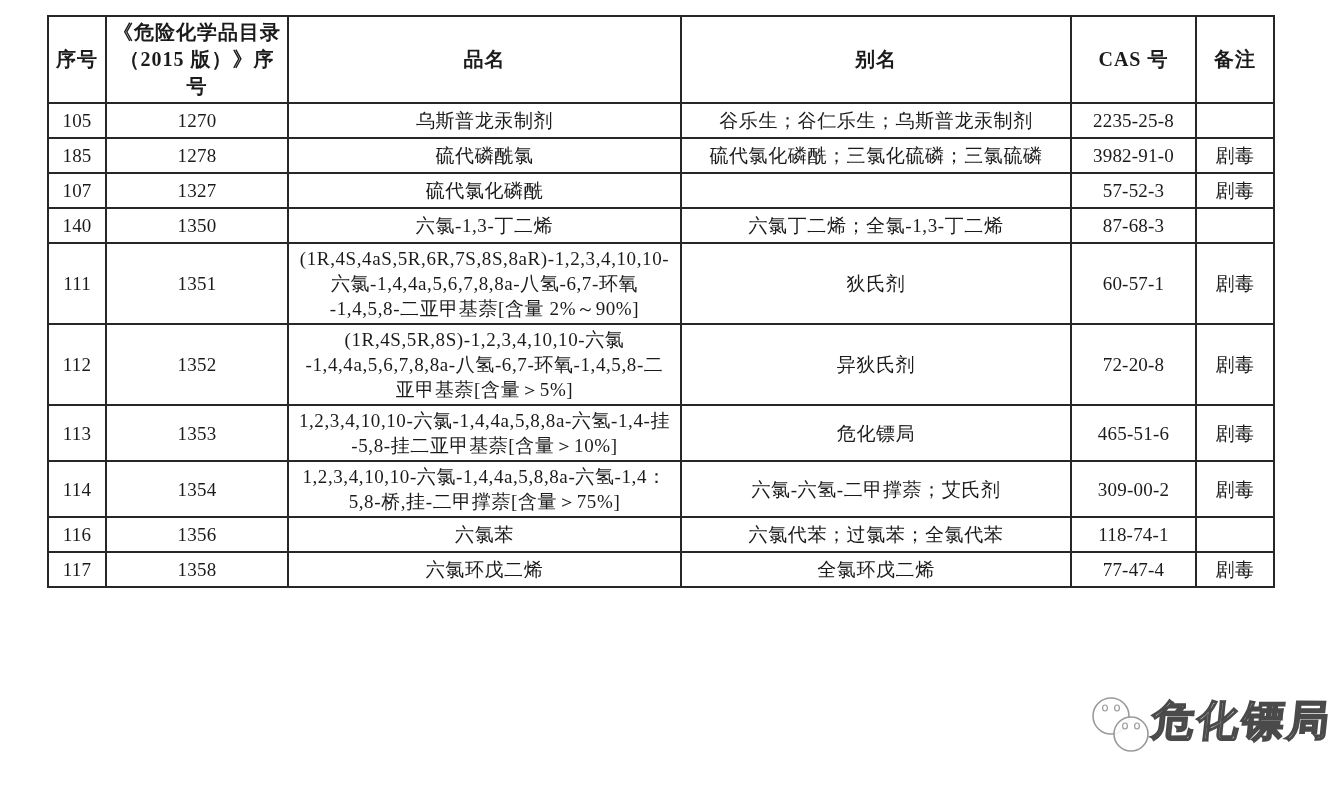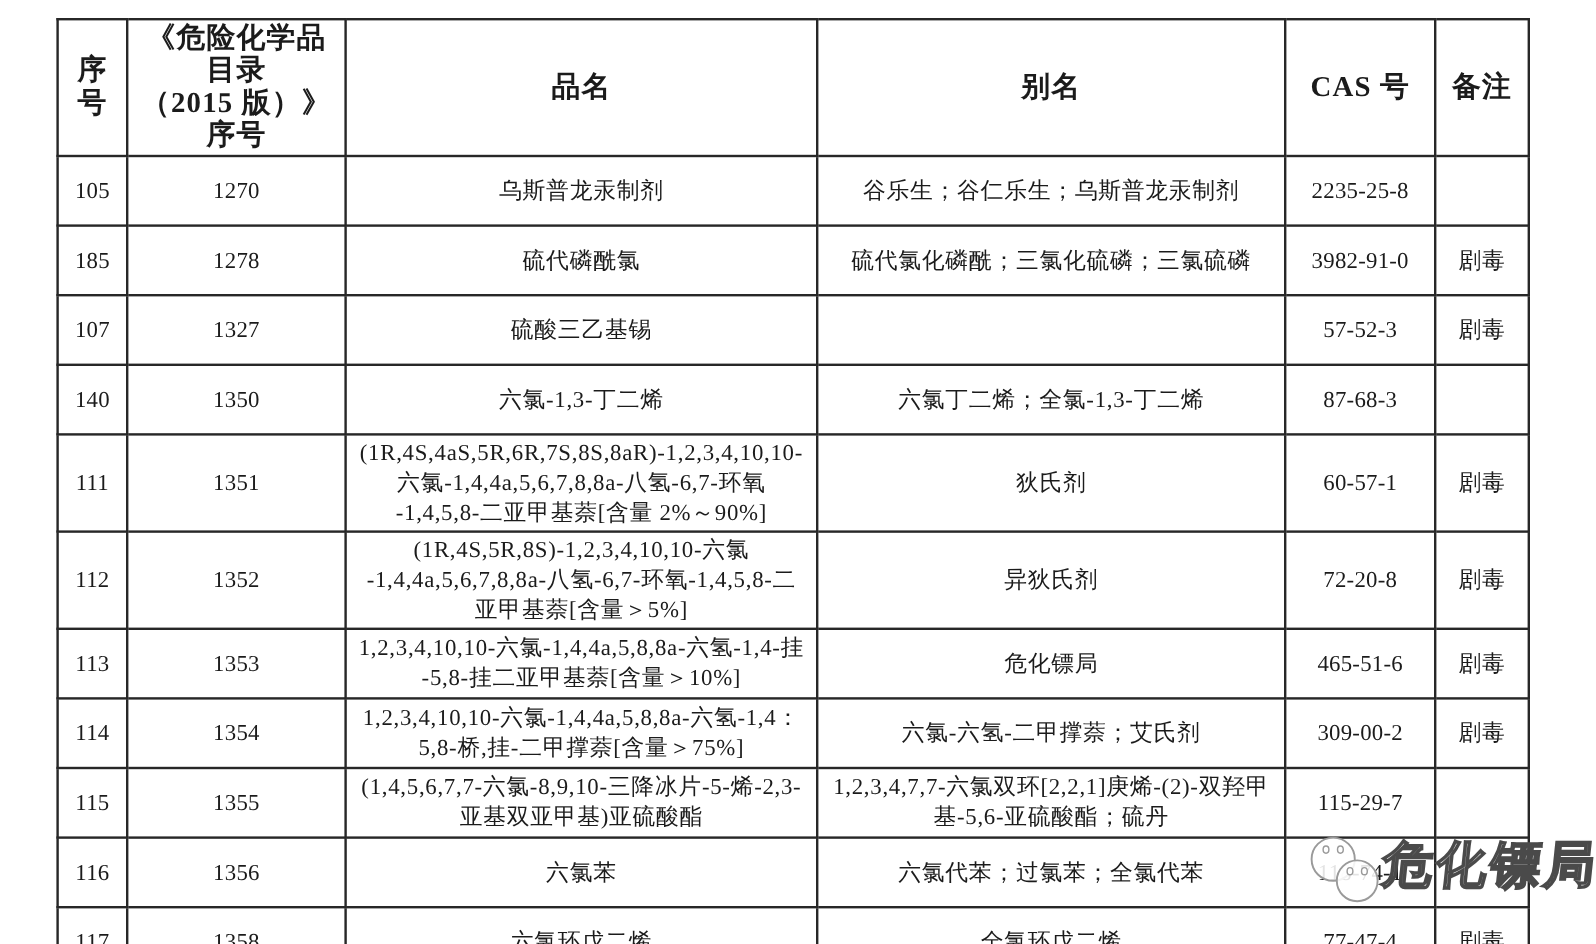--- a/index.html
+++ b/index.html
@@ -23,23 +23,23 @@
   col.c-remark{width:78px;}
 
   th,td{
     border:2px solid #272727;
     text-align:center;vertical-align:middle;
     padding:2px 4px;
     white-space:pre-line;
     overflow:hidden;
   }
   thead tr{height:72px;}
-  tbody tr{height:58px;}
+  tbody tr{height:35px;}
   th{
-    font-size:24px;font-weight:bold;line-height:27px;
+    font-size:20px;font-weight:bold;line-height:27px;
     letter-spacing:1px;
   }
   td{
     font-size:19px;line-height:25px;letter-spacing:0.6px;
   }
   td.num{letter-spacing:0.2px;}
 
   
   .watermark{
     position:absolute;left:1080px;top:683px;width:250px;height:84px;
@@ -98,21 +98,21 @@
     <td class="num">1278</td>
     <td>硫代磷酰氯</td>
     <td>硫代氯化磷酰；三氯化硫磷；三氯硫磷</td>
     <td class="num">3982-91-0</td>
     <td>剧毒</td>
   </tr>
 
   <tr>
     <td class="num">107</td>
     <td class="num">1327</td>
-    <td>硫酸三乙基锡</td>
+    <td>硫代氯化磷酰</td>
     <td></td>
     <td class="num">57-52-3</td>
     <td>剧毒</td>
   </tr>
 
 
 
   <tr>
     <td class="num">140</td>
     <td class="num">1350</td>
@@ -157,30 +157,20 @@
   <tr>
     <td class="num">114</td>
     <td class="num">1354</td>
     <td>1,2,3,4,10,10-六氯-1,4,4a,5,8,8a-六氢-1,4：
 5,8-桥,挂-二甲撑萘[含量＞75%]</td>
     <td>六氯-六氢-二甲撑萘；艾氏剂</td>
     <td class="num">309-00-2</td>
     <td>剧毒</td>
   </tr>
 
-  <tr>
-    <td class="num">115</td>
-    <td class="num">1355</td>
-    <td>(1,4,5,6,7,7-六氯-8,9,10-三降冰片-5-烯-2,3-
-亚基双亚甲基)亚硫酸酯</td>
-    <td>1,2,3,4,7,7-六氯双环[2,2,1]庚烯-(2)-双羟甲
-基-5,6-亚硫酸酯；硫丹</td>
-    <td class="num">115-29-7</td>
-    <td></td>
-  </tr>
 
   <tr>
     <td class="num">116</td>
     <td class="num">1356</td>
     <td>六氯苯</td>
     <td>六氯代苯；过氯苯；全氯代苯</td>
     <td class="num">118-74-1</td>
     <td></td>
   </tr>
 

